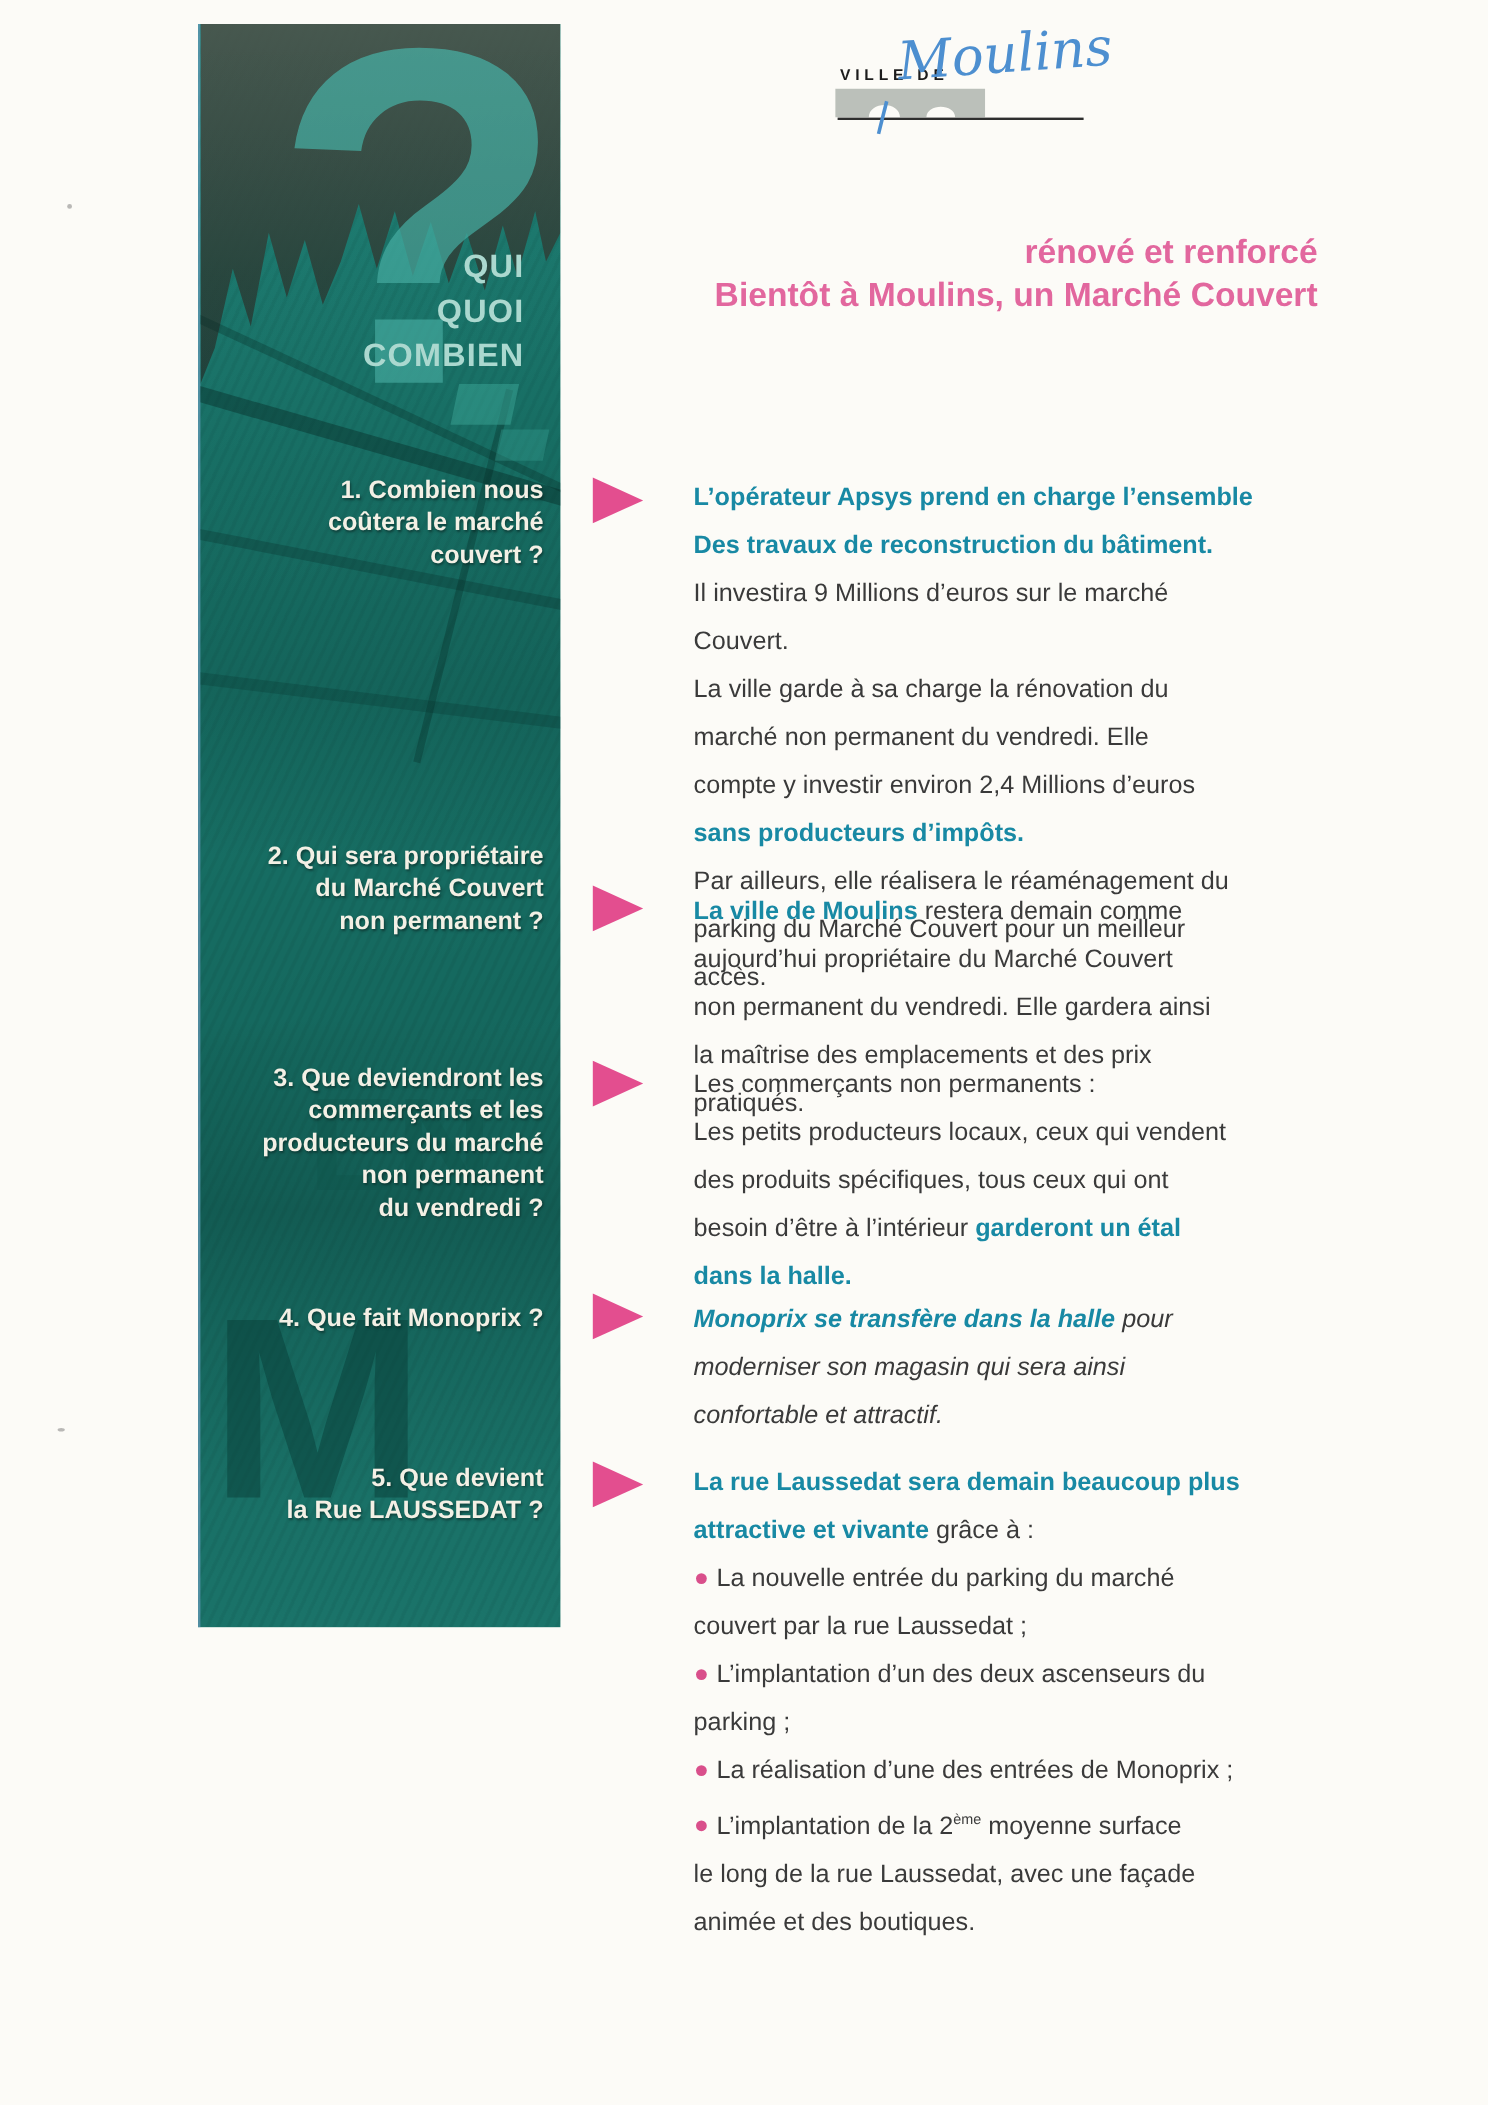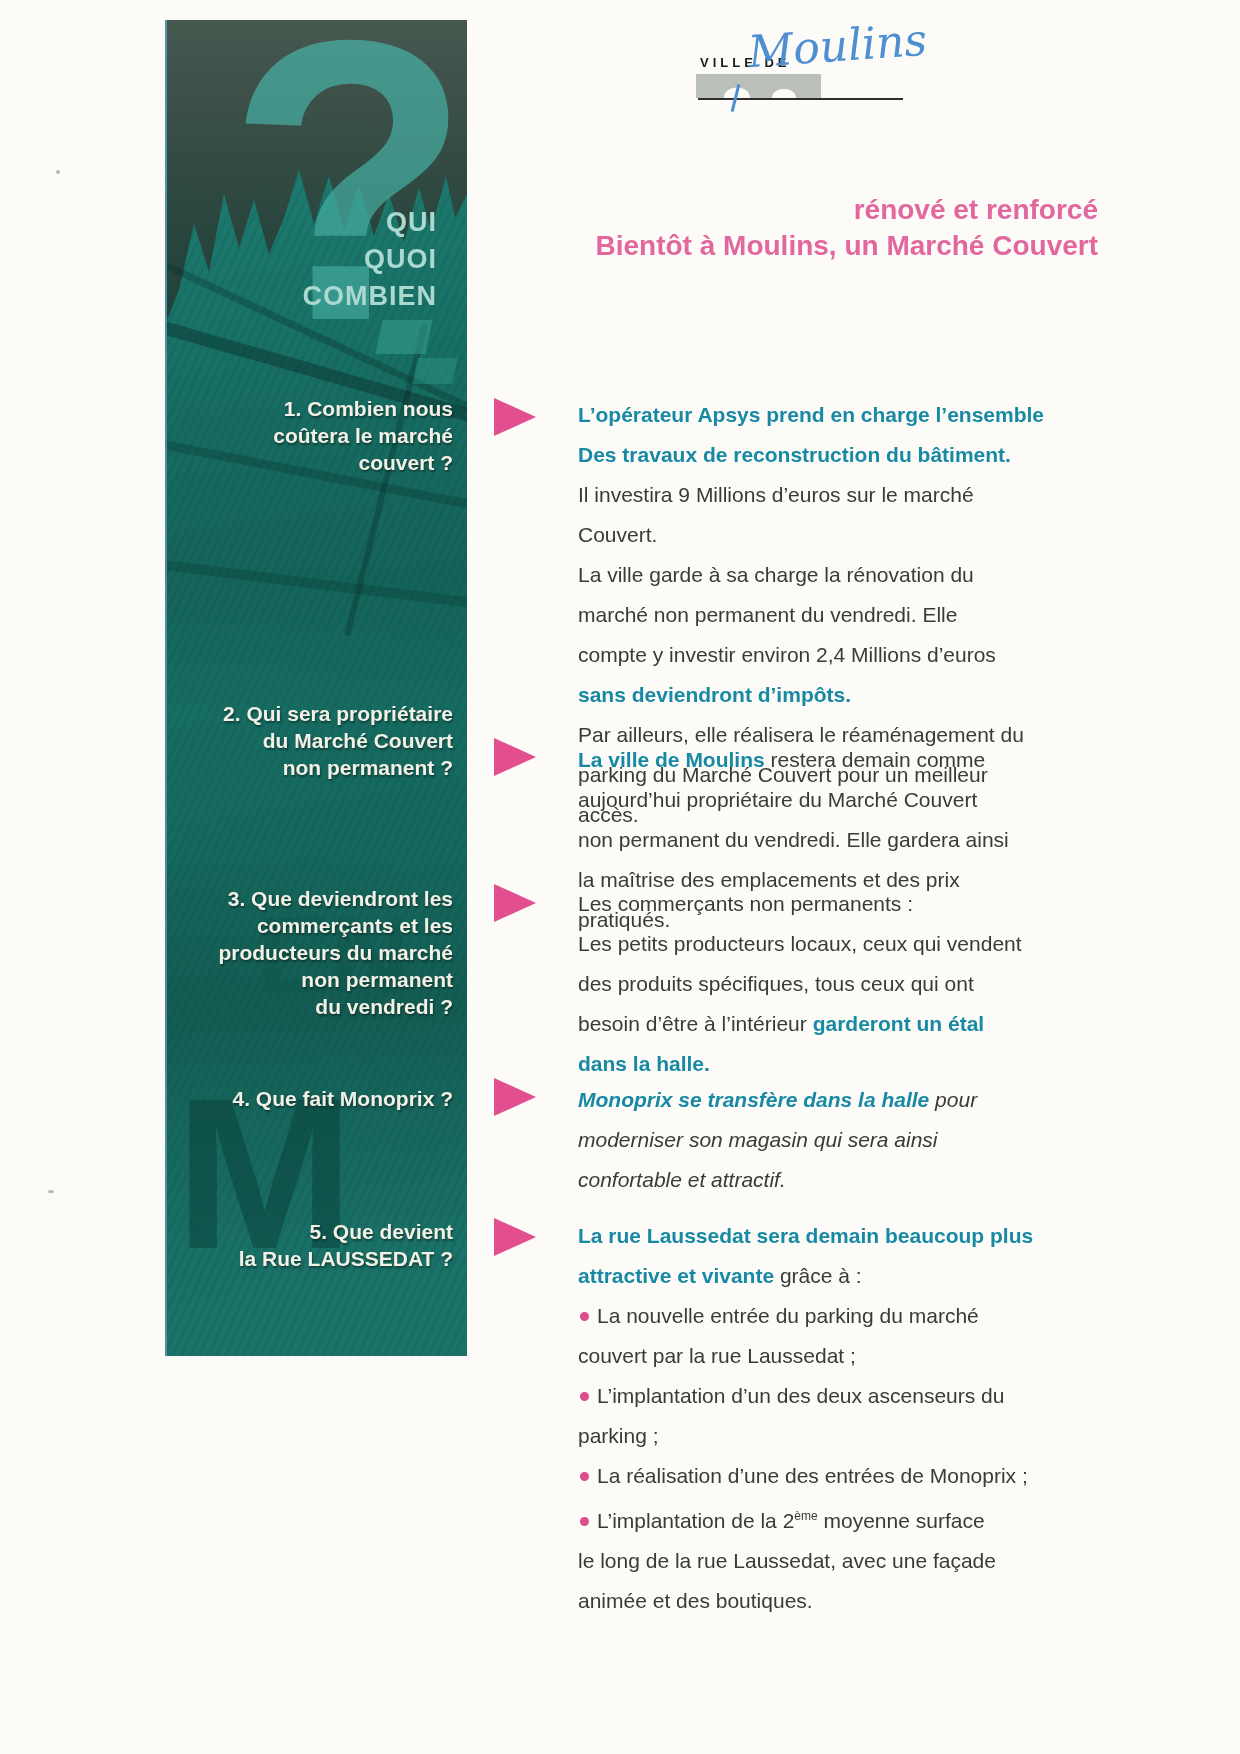--- a/index.html
+++ b/index.html
@@ -151,21 +151,21 @@
   <div class="marker" id="m5"></div>
 
   <div class="ans" id="a1">
     <div class="pre"><span class="acc">L’opérateur Apsys prend en charge l’ensemble
 Des travaux de reconstruction du bâtiment.</span></div>
     <div class="pre">Il investira 9 Millions d’euros sur le marché
 Couvert.</div>
     <div class="pre"><span>La ville garde à sa charge la rénovation du
 marché non permanent du vendredi. Elle
 compte y investir environ 2,4 Millions d’euros
-</span><span class="acc">sans deviendront d’impôts.</span></div>
+</span><span class="acc">sans producteurs d’impôts.</span></div>
     <div class="pre">Par ailleurs, elle réalisera le réaménagement du
 parking du Marché Couvert pour un meilleur
 accès.</div>
   </div>
 
   <div class="ans" id="a2">
     <div class="pre"><span class="acc">La ville de Moulins</span><span> restera demain comme
 aujourd’hui propriétaire du Marché Couvert
 non permanent du vendredi. Elle gardera ainsi
 la maîtrise des emplacements et des prix

